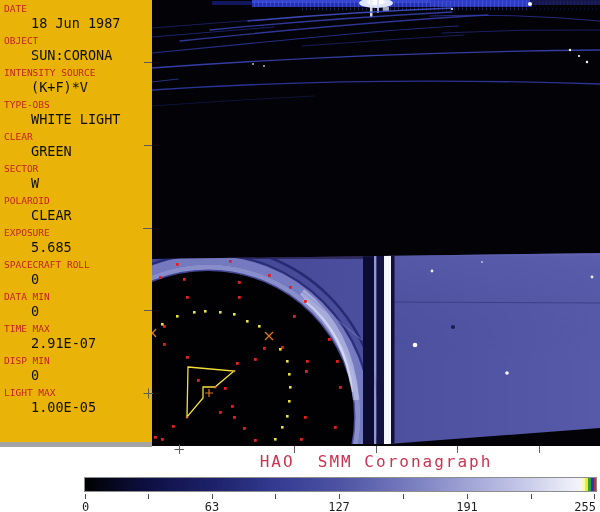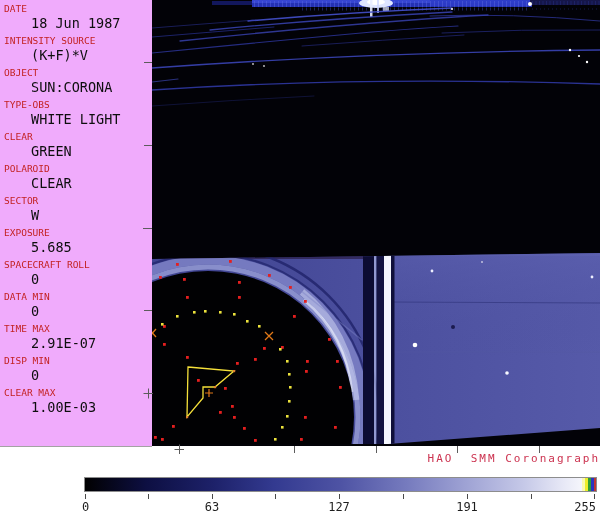--- a/index.html
+++ b/index.html
@@ -1,34 +1,34 @@
 <!DOCTYPE html>
 <html><head>
 <meta charset="utf-8">
 <style>
   html,body{margin:0;padding:0;background:#ffffff;}
   body{width:600px;height:512px;position:relative;overflow:hidden;
        font-family:"DejaVu Sans Mono","Liberation Mono",monospace;}
   .screen{position:absolute;left:0;top:0;width:600px;height:512px;background:#fff;}
 
   
-  .sidebar{position:absolute;left:0;top:0;width:152px;height:447px;background:#f0abfc;
-           border-bottom:1px solid #a3a3a3;box-sizing:border-box;}
+  .sidebar{position:absolute;left:0;top:0;width:152px;height:447px;background:#eab308;
+           border-bottom:5px solid #a3a3a3;box-sizing:border-box;}
   .field{height:32px;box-sizing:border-box;padding:3px 0 0 4px;}
   .flabel{font-size:9.5px;line-height:12px;color:#c32222;white-space:pre;}
   .fvalue{font-size:13.5px;line-height:17px;color:#0e0e0e;white-space:pre;margin-left:27px;}
 
   
   .image-wrap{position:absolute;left:152px;top:0;width:448px;height:446px;}
   .image-wrap svg{display:block;}
   .ticks-overlay{position:absolute;left:0;top:0;width:600px;height:512px;pointer-events:none;}
 
   
-  .caption{position:absolute;left:152px;top:452px;width:448px;text-align:right;
-           font-size:11px;letter-spacing:2px;color:#cc3350;white-space:pre;}
+  .caption{position:absolute;left:152px;top:452px;width:448px;text-align:center;
+           font-size:16px;letter-spacing:2px;color:#cc3350;white-space:pre;}
   .colorbar-wrap{position:absolute;left:84px;top:477px;width:516px;height:34px;}
   .colorbar{position:relative;width:511px;height:13px;border:1px solid #8d8d8d;
     background:linear-gradient(90deg,#010101 0%,#0d0f42 12%,#1d2169 25%,#333a90 37%,
       #4e53a4 50%,#767bbe 63%,#a0a4d5 75%,#c6c9e8 86%,#e9eaf7 94%,#ffffff 100%);}
   .flag{position:absolute;top:0;height:100%;}
   .fy1{right:11px;width:3px;background:#fafab0;}
   .fy2{right:8px;width:3px;background:#eded2a;}
   .fg{right:5.5px;width:2.5px;background:#2f9e35;}
   .fb{right:2.5px;width:3px;background:#2a35c0;}
   .fr{right:0;width:2.5px;background:#c03434;}
@@ -39,66 +39,66 @@
 <body>
 
 <div class="screen">
 
   <aside class="sidebar">
     <div class="field">
         <div class="flabel">DATE</div>
         <div class="fvalue">18 Jun 1987</div>
       </div>
     <div class="field">
+        <div class="flabel">OBJECT</div>
+        <div class="fvalue">SUN:CORONA</div>
+      </div>
+    <div class="field">
         <div class="flabel">INTENSITY SOURCE</div>
         <div class="fvalue">(K+F)*V</div>
       </div>
     <div class="field">
-        <div class="flabel">OBJECT</div>
-        <div class="fvalue">SUN:CORONA</div>
-      </div>
-    <div class="field">
         <div class="flabel">TYPE-OBS</div>
         <div class="fvalue">WHITE LIGHT</div>
       </div>
     <div class="field">
         <div class="flabel">CLEAR</div>
         <div class="fvalue">GREEN</div>
       </div>
     <div class="field">
+        <div class="flabel">SECTOR</div>
+        <div class="fvalue">W</div>
+      </div>
+    <div class="field">
         <div class="flabel">POLAROID</div>
         <div class="fvalue">CLEAR</div>
       </div>
     <div class="field">
-        <div class="flabel">SECTOR</div>
-        <div class="fvalue">W</div>
-      </div>
-    <div class="field">
         <div class="flabel">EXPOSURE</div>
         <div class="fvalue">5.685</div>
       </div>
     <div class="field">
         <div class="flabel">SPACECRAFT ROLL</div>
         <div class="fvalue">0</div>
       </div>
     <div class="field">
         <div class="flabel">DATA MIN</div>
         <div class="fvalue">0</div>
       </div>
     <div class="field">
         <div class="flabel">TIME MAX</div>
         <div class="fvalue">2.91E-07</div>
       </div>
     <div class="field">
         <div class="flabel">DISP MIN</div>
         <div class="fvalue">0</div>
       </div>
     <div class="field">
-        <div class="flabel">CLEAR MAX</div>
-        <div class="fvalue">1.00E-03</div>
+        <div class="flabel">LIGHT MAX</div>
+        <div class="fvalue">1.00E-05</div>
       </div>
   </aside>
 
   <div class="image-wrap">
     <svg width="448" height="446" viewBox="0 0 448 446">
       <defs>
         <linearGradient id="fieldG" x1="0" y1="0" x2="1" y2="0">
           <stop offset="0" stop-color="#3f4390"></stop>
             <stop offset="0.45" stop-color="#4a4e9d"></stop>
             <stop offset="1" stop-color="#565aa9"></stop>

